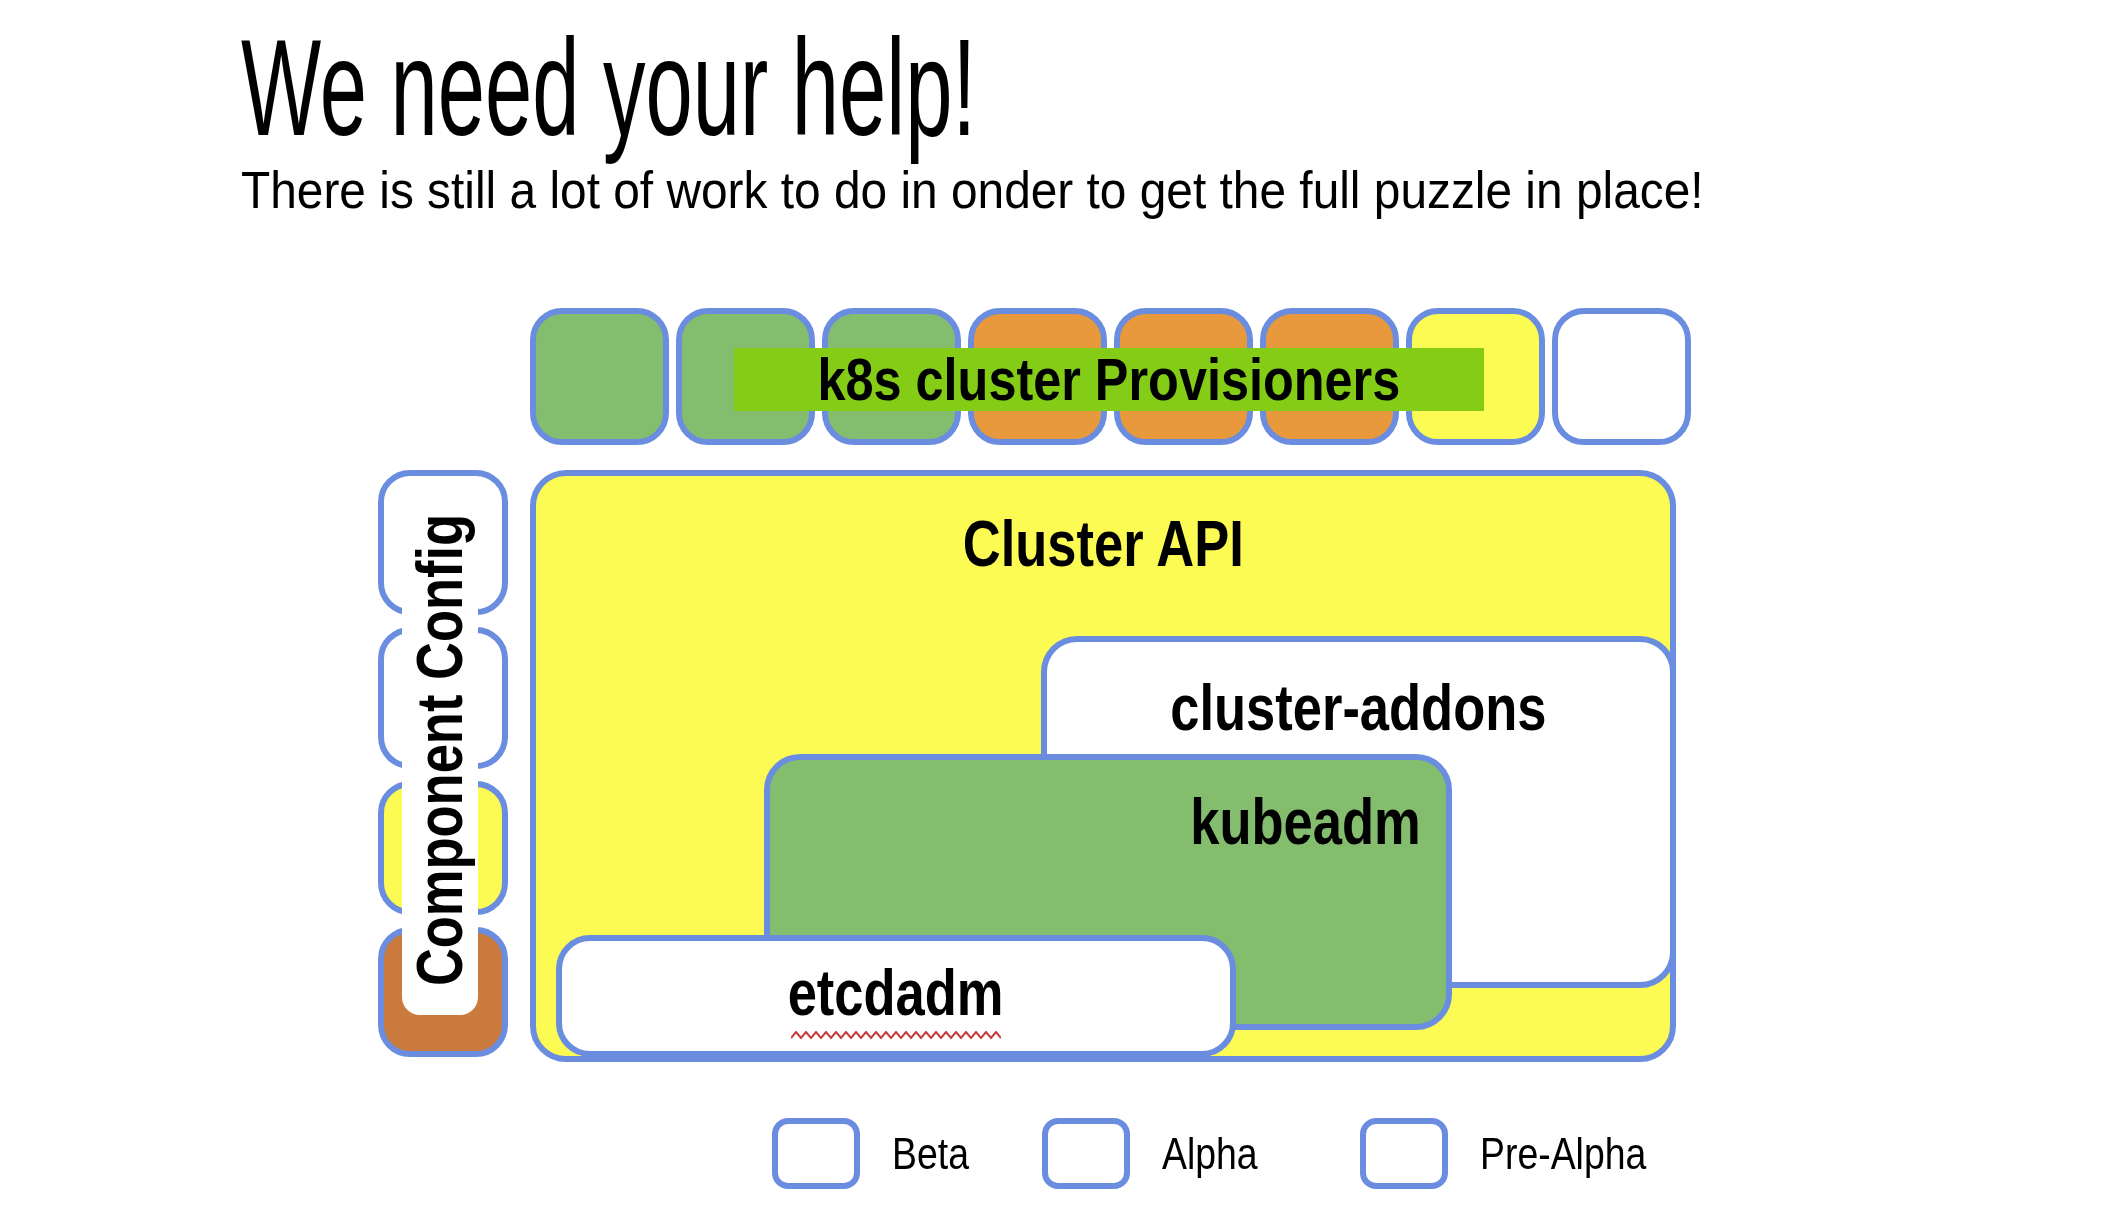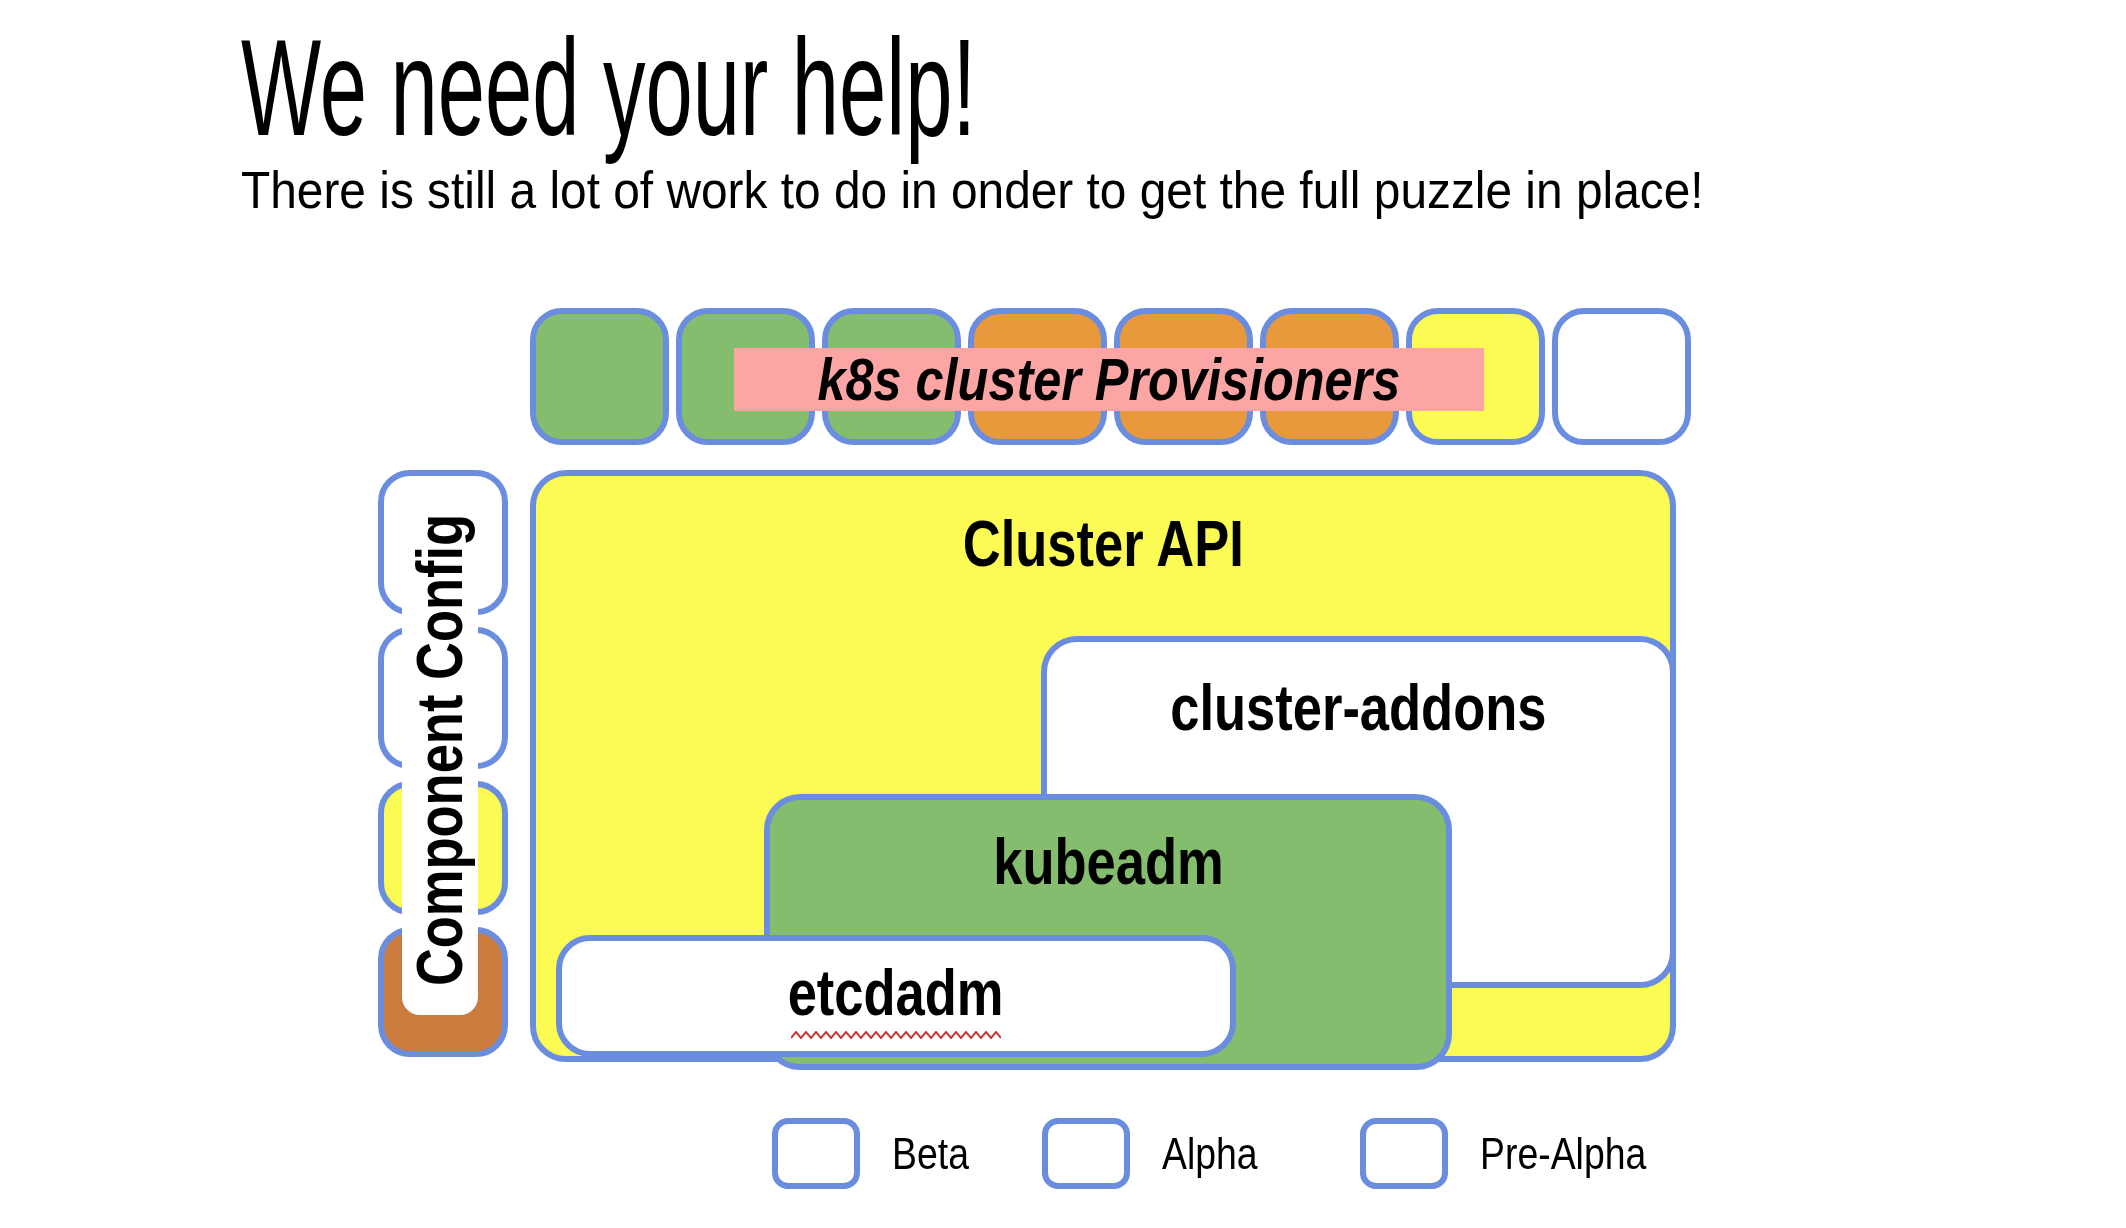--- a/index.html
+++ b/index.html
@@ -21,22 +21,22 @@
   }
   
   .chip{box-sizing:border-box;border:6px solid var(--blue);border-radius:32px;background:#fff;}
   .fill-ga{background:var(--green);} .fill-beta{background:var(--orange);}
   .fill-beta-dark{background:var(--orange-dark);} .fill-alpha{background:var(--yellow);}
   .fill-prealpha{background:var(--white);}
   
   .top-row{position:absolute;left:530px;top:308px;display:flex;gap:7px;z-index:1;}
   .top-row > div{width:139px;height:137px;}
   .prov-strip{
-    position:absolute;left:734px;top:348px;width:750px;height:63px;background:#fca5a5;
-    z-index:5;text-align:center;font-style:italic;
+    position:absolute;left:734px;top:348px;width:750px;height:63px;background:#84cc16;
+    z-index:5;text-align:center;
   }
   .prov-label{
     font-weight:bold;font-size:60px;line-height:63px;display:inline-block;
     transform:scaleX(0.84);white-space:nowrap;
   }
   
   .left-col{position:absolute;left:378px;top:470px;display:flex;flex-direction:column;gap:12px;z-index:1;}
   .left-col > div{width:130px;}
   .left-col > div:nth-child(1){height:145px;}
   .left-col > div:nth-child(2){height:142px;}
@@ -52,21 +52,21 @@
     transform:translate(-50%,-50%) rotate(-90deg) scaleX(0.82);
   }
   
   .box{
     position:absolute;box-sizing:border-box;border:6px solid var(--blue);
     border-radius:36px;text-align:center;
   }
   .box-label{font-weight:bold;font-size:64px;line-height:1;display:inline-block;transform:scaleX(0.82);white-space:nowrap;}
   #box-cluster-api{left:530px;top:470px;width:1146px;height:592px;background:var(--yellow);z-index:1;padding-top:36px;}
   #box-cluster-addons{left:1041px;top:636px;width:635px;height:352px;background:#fff;z-index:2;padding-top:34px;}
-  #box-kubeadm{left:764px;top:794px;width:688px;height:276px;background:var(--green);z-index:3;padding-top:30px;}
+  #box-kubeadm{left:764px;top:754px;width:688px;height:276px;background:var(--green);z-index:3;padding-top:30px;text-align:right;}
   #box-etcdadm{left:530px;top:935px;width:680px;height:122px;background:#fff;z-index:4;padding-top:20px;border-radius:34px;margin-left:26px;}
   .squiggle{display:block;margin:6px auto 0;}
   
   .legend-item{position:absolute;top:1118px;display:flex;align-items:center;gap:32px;height:71px;}
   #legend-ga{left:408px;} #legend-beta{left:752px;margin-left:20px;} #legend-alpha{left:1042px;} #legend-prealpha{left:1360px;}
   .legend-chip{box-sizing:border-box;width:88px;height:71px;border:6px solid var(--blue);border-radius:16px;background:#fff;flex:0 0 auto;}
   .legend-label{font-size:44px;line-height:1;display:inline-block;transform:scaleX(0.85);transform-origin:left center;white-space:nowrap;}
 </style>
 </head>
 <body>

